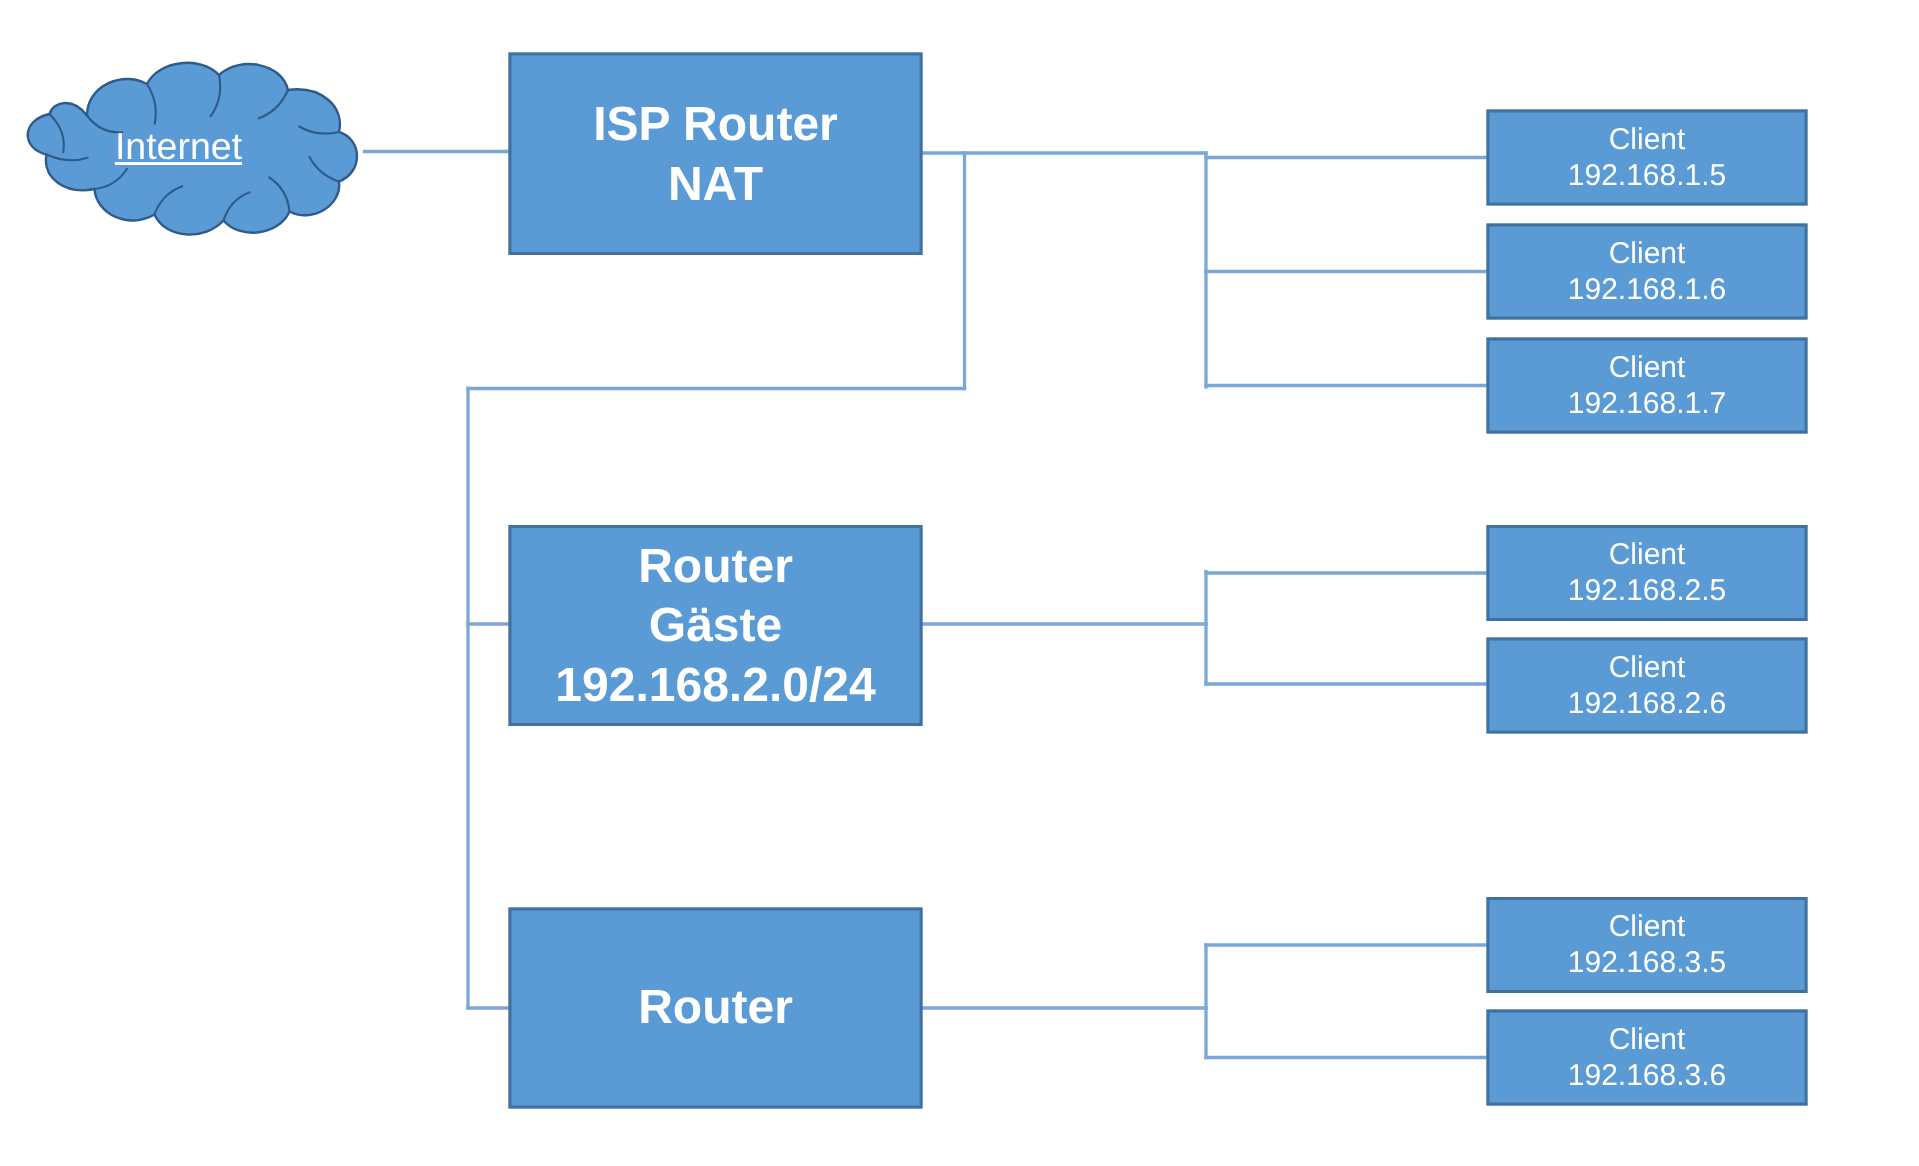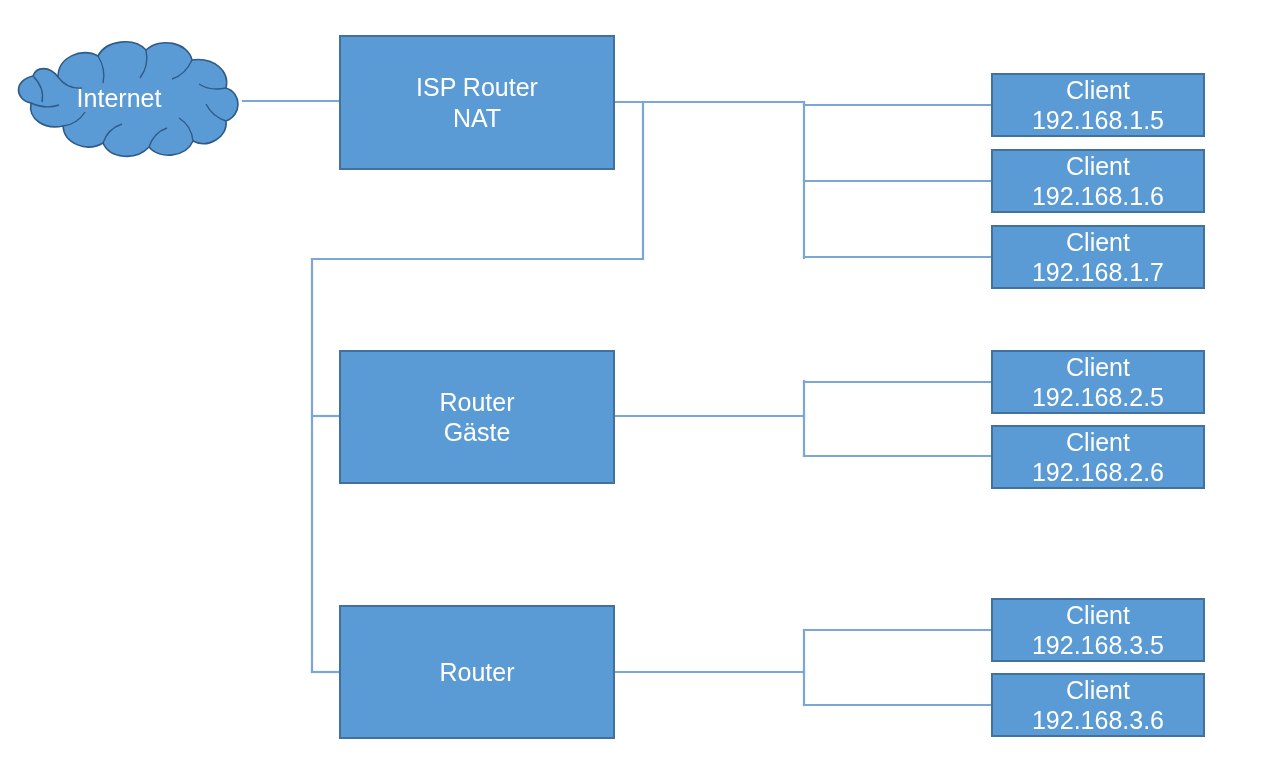--- a/index.html
+++ b/index.html
@@ -37,24 +37,25 @@
     align-items: center;
     justify-content: center;
     text-align: center;
     line-height: 1.22;
     white-space: nowrap;
   }
   .node-line {
     display: block;
   }
   .router {
-    font-size: 25px;
+    font-size: 32px;
+    font-weight: bold;
   }
   .client {
-    font-size: 25px;
+    font-size: 20px;
     justify-content: center;
   }
   .cloud-wrap {
     position: absolute;
     left: 6px;
     top: 33px;
     width: 240px;
     height: 130px;
   }
   .cloud-label {
@@ -64,20 +65,21 @@
     width: 240px;
     height: 130px;
     display: flex;
     align-items: center;
     justify-content: center;
     color: #ffffff;
     font-size: 25px;
     padding-right: 14px;
     box-sizing: border-box;
     pointer-events: none;
+    text-decoration: underline;
   }
 </style>
 </head>
 <body>
 
 <div id="canvas">
 
   <svg id="wires" viewBox="0 0 1279 777" xmlns="http://www.w3.org/2000/svg">
     <g fill="none" stroke="#7BA7D7" stroke-width="2.2" stroke-linecap="square">
 
@@ -139,20 +141,21 @@
   </div>
 
   <div class="node router" style="left:339px; top:35px; width:276px; height:135px;">
     <span class="node-line">ISP Router</span>
     <span class="node-line">NAT</span>
   </div>
 
   <div class="node router" style="left:339px; top:350px; width:276px; height:134px;">
     <span class="node-line">Router</span>
     <span class="node-line">Gäste</span>
+    <span class="node-line">192.168.2.0/24</span>
   </div>
 
   <div class="node router" style="left:339px; top:605px; width:276px; height:134px;">
     <span class="node-line">Router</span>
   </div>
 
   <div class="node client" style="left:991px; top:73px; width:214px; height:64px;">
     <span class="node-line">Client</span>
     <span class="node-line">192.168.1.5</span>
   </div>

